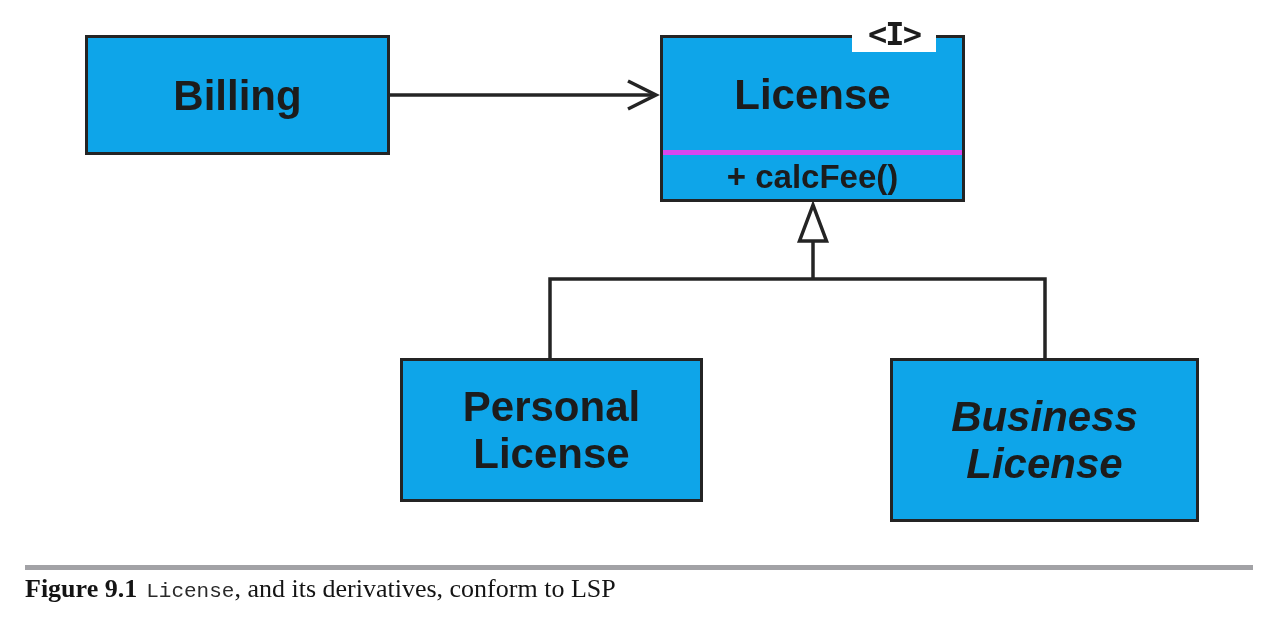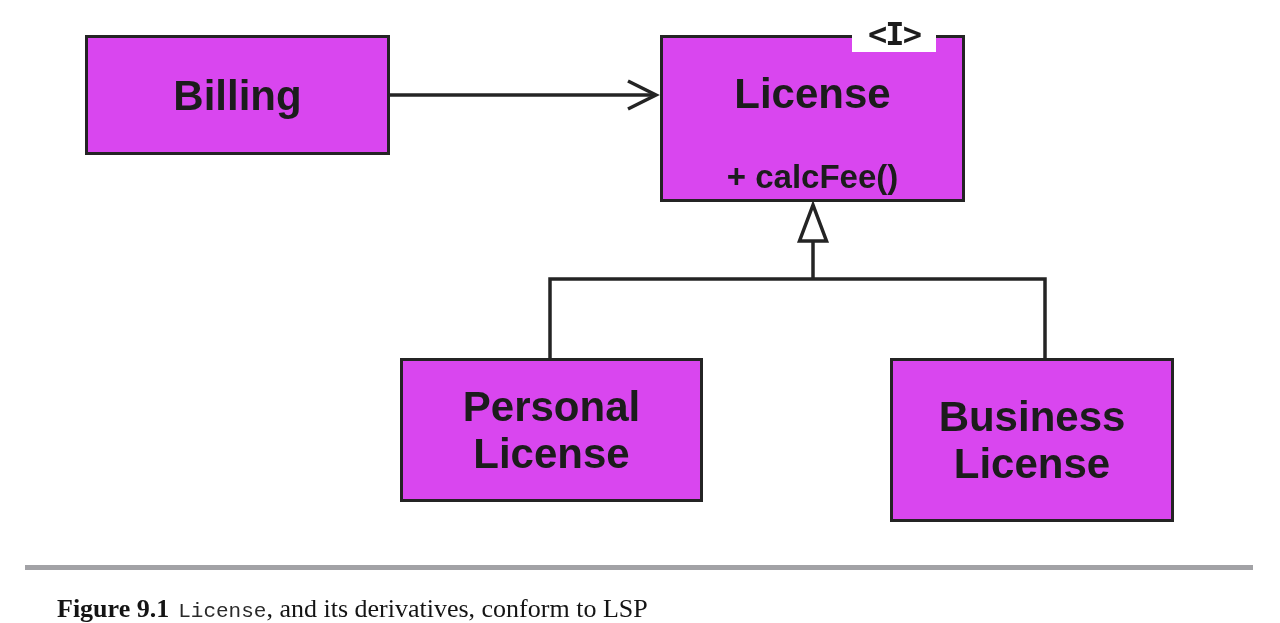--- a/index.html
+++ b/index.html
@@ -20,49 +20,49 @@
     position: absolute;
     left: 0;
     top: 0;
     width: 1280px;
     height: 560px;
     pointer-events: none;
   }
   .class-box {
     position: absolute;
     border: 3px solid #242424;
-    background: #d946ef;
+    background: #0ea5e9;
     box-sizing: border-box;
     display: flex;
     flex-direction: column;
   }
   .class-title {
     flex: 1;
     display: flex;
     flex-direction: column;
     align-items: center;
     justify-content: center;
     font-weight: bold;
     font-size: 42px;
     line-height: 47px;
     letter-spacing: 0px;
   }
   .class-member {
-    border-top: 7px solid #d946ef;
+    border-top: 5px solid #d946ef;
     display: flex;
     align-items: center;
     justify-content: center;
     font-weight: bold;
     font-size: 33px;
   }
   #billing-box   { left: 85px;  top: 35px;  width: 305px; height: 120px; }
   #license-box   { left: 660px; top: 35px;  width: 305px; height: 167px; }
   #license-box .class-member { height: 44px; }
   #personal-box  { left: 400px; top: 358px; width: 303px; height: 144px; }
-  #business-box  { left: 890px; top: 358px; width: 284px; height: 164px; }
+  #business-box  { left: 890px; top: 358px; width: 309px; height: 164px; font-style: italic; }
   #business-box .class-member { height: 41px; }
   .stereotype {
     position: absolute;
     left: 852px;
     top: 16px;
     width: 84px;
     height: 36px;
     line-height: 36px;
     text-align: center;
     background: #ffffff;
@@ -76,27 +76,26 @@
     position: absolute;
     left: 25px;
     top: 565px;
     width: 1228px;
     height: 5px;
     background: #a2a2a6;
   }
   .caption {
     position: absolute;
     left: 25px;
-    top: 594px;
+    top: 574px;
     width: 1200px;
     font-family: "Liberation Serif", serif;
     font-size: 26px;
     color: #141414;
     white-space: nowrap;
-    margin-left: 32px;
   }
   .caption .cap-label {
     font-weight: bold;
     margin-right: 9px;
   }
   .caption .cap-code {
     font-family: "Liberation Mono", monospace;
     font-size: 21px;
     color: #2a2a2a;
   }

